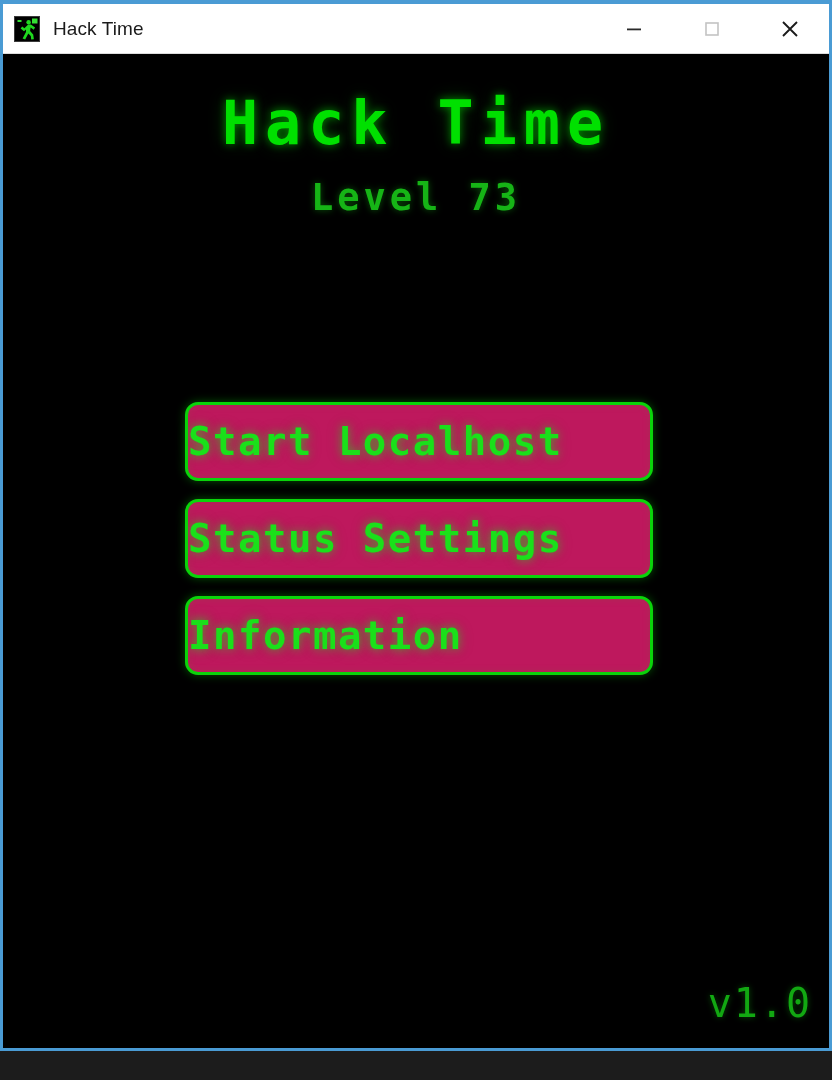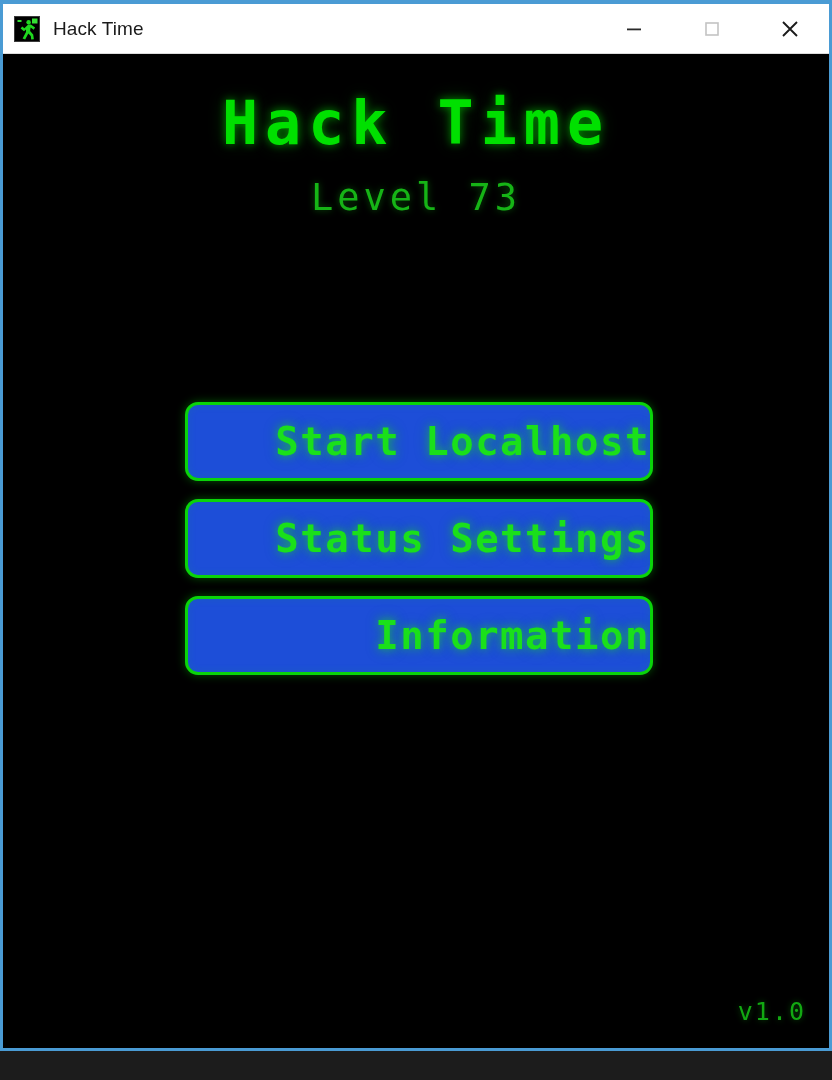--- a/index.html
+++ b/index.html
@@ -107,47 +107,47 @@
     white-space: nowrap;
   }
 
   .app-level {
     position: absolute;
     left: 0;
     right: 0;
     top: 122px;
     text-align: center;
     font-family: "DejaVu Sans Mono", monospace;
-    font-weight: normal;
+    font-weight: bold;
     font-size: 37px;
     letter-spacing: 4px;
     color: #16b416;
     text-shadow: 0 0 7px rgba(20,190,20,0.45);
     white-space: nowrap;
   }
 
   
   .menu {
     position: absolute;
     left: 182px;
     top: 348px;
     width: 468px;
     display: flex;
     flex-direction: column;
     gap: 18px;
   }
   .menu-btn {
     height: 79px;
     box-sizing: border-box;
-    background: #1d4ed8;
+    background: #be185d;
     border: 3px solid #0ad40a;
     border-radius: 13px;
     display: flex;
     align-items: center;
-    justify-content: flex-end;
+    justify-content: flex-start;
     padding: 0;
     cursor: default;
     box-shadow: 0 0 10px rgba(10,212,10,0.40), inset 0 0 8px rgba(10,212,10,0.10);
   }
   .menu-btn-label {
     font-family: "DejaVu Sans Mono", monospace;
     font-weight: bold;
     font-size: 39px;
     letter-spacing: 1.5px;
     color: #1ae01a;
@@ -156,25 +156,25 @@
     display: inline-block;
   }
   .menu-btn-label .mnem {
     text-decoration: underline;
     text-underline-offset: 3px;
     text-decoration-thickness: 3px;
   }
 
   .version {
     position: absolute;
-    right: 23px;
+    right: 17px;
     bottom: 22px;
     font-family: "DejaVu Sans Mono", monospace;
     font-weight: normal;
-    font-size: 25px;
+    font-size: 40px;
     letter-spacing: 2px;
     color: #12a812;
     text-shadow: 0 0 6px rgba(18,168,18,0.45);
     white-space: nowrap;
   }
 </style>
 </head>
 <body>
 
 <div class="window">

